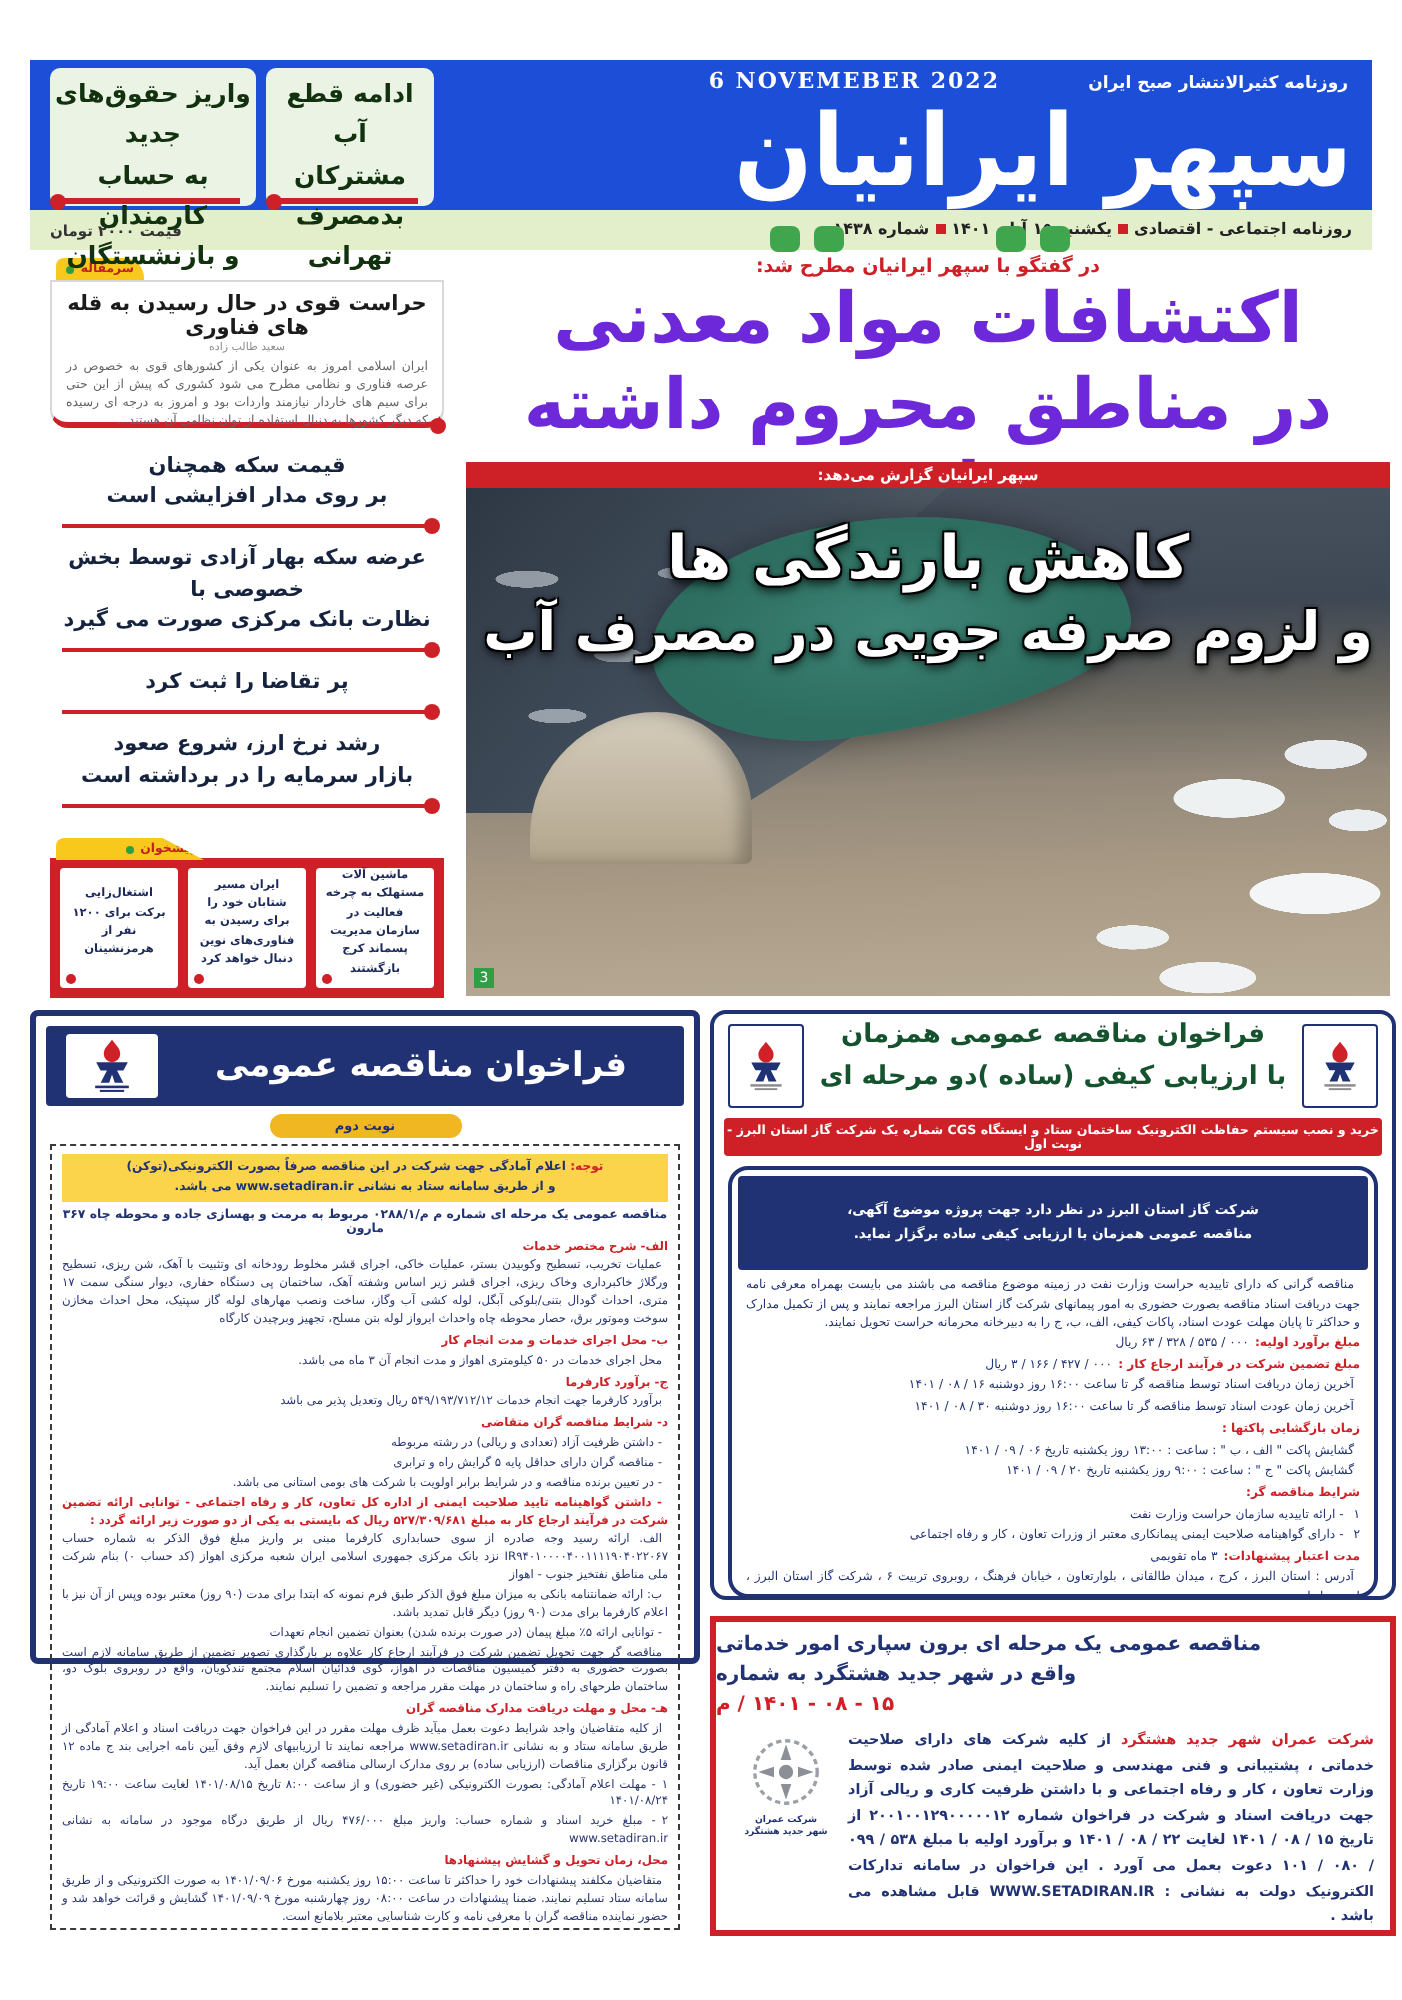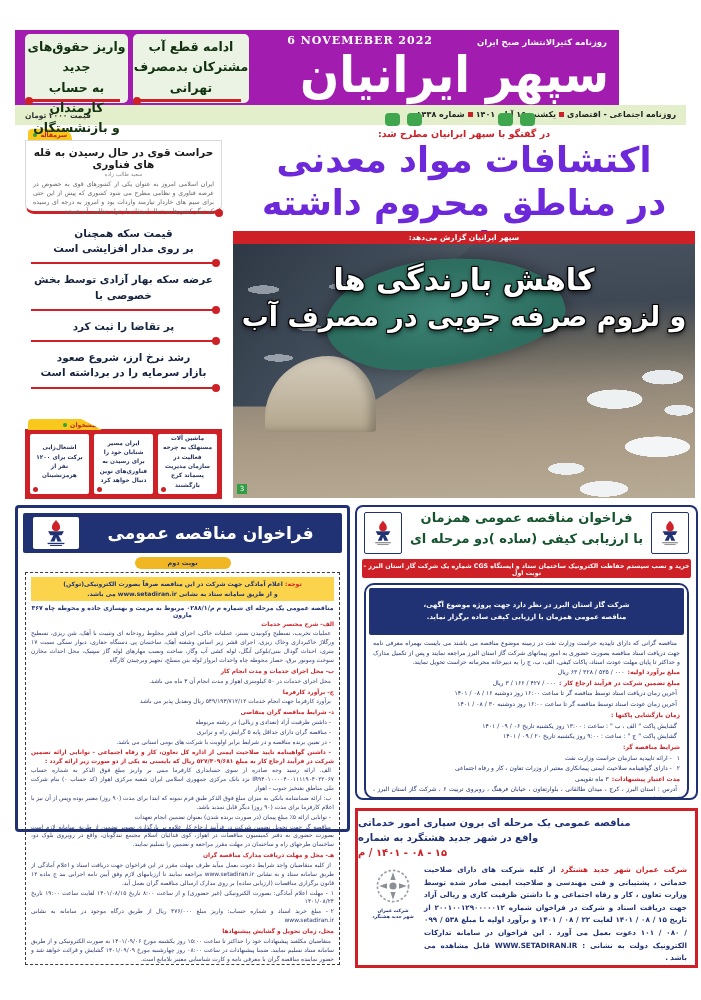--- a/index.html
+++ b/index.html
@@ -1,31 +1,31 @@
 <!DOCTYPE html>
 <html lang="fa"><head>
 <meta charset="utf-8">
 <style>
   *{box-sizing:border-box;margin:0;padding:0}
   html,body{background:#fff}
   .page{position:relative;width:701px;height:1000px;background:#fff;overflow:hidden;
         font-family:"DejaVu Sans",sans-serif;direction:rtl}
 
   
-  .band{position:absolute;left:15px;top:30px;width:604px;height:75px;background:#a21caf}
+  .band{position:absolute;left:15px;top:30px;width:671px;height:75px;background:#1d4ed8}
   .date-en{position:absolute;right:186px;top:4px;color:#fff;font-family:"DejaVu Serif",serif;
            font-weight:bold;font-size:11px;letter-spacing:1px;direction:ltr}
   .tagline{position:absolute;right:12px;top:7px;color:#fff;font-size:8.5px;font-weight:bold}
   .logo{position:absolute;right:10px;top:18px;color:#fff;font-size:46px;font-weight:bold;
         transform:scaleY(1.08);white-space:nowrap;z-index:3}
   .teaser{position:absolute;top:34px;height:69px;background:#ebf4e4;border-radius:5px;z-index:4;
           text-align:center;padding-top:3px}
   .teaser .tl{display:block;font-size:12.5px;font-weight:bold;color:#11310f;line-height:1.62}
   .t-salary{left:25px;width:103px}
-  .t-water{left:133px;width:116px}
+  .t-water{left:133px;width:84px}
   .t-bar{position:absolute;bottom:1px;left:5px;right:8px;height:3px;background:#ce2127}
   .t-dot{position:absolute;bottom:-2px;left:0;width:8px;height:8px;border-radius:50%;background:#ce2127}
   .strip{position:absolute;left:15px;top:105px;width:671px;height:20px;background:#e3eecb}
   .price{position:absolute;left:10px;top:6px;font-size:7.5px;font-weight:bold;color:#333}
   .infoline{position:absolute;right:10px;top:5px;font-size:8px;font-weight:bold;color:#222}
   .rsq{display:inline-block;width:5px;height:5px;background:#ce2127;margin:0 3px}
   .flo{position:absolute;top:113px;display:flex;gap:7px;z-index:5}
   .flo i{width:15px;height:13px;background:#3fa64d;border-radius:4px}
   .f1{left:385px}.f2{left:498px}
 
@@ -218,20 +218,21 @@
   <div class="briefs">
 
       <div class="brief">
         <span class="bl">قیمت سکه همچنان</span>
         <span class="bl">بر روی مدار افزایشی است</span>
         <div class="bdiv"></div>
       </div>
 
       <div class="brief">
         <span class="bl">عرضه سکه بهار آزادی توسط بخش خصوصی با</span>
+        <span class="bl">نظارت بانک مرکزی صورت می گیرد</span>
         <div class="bdiv"></div>
       </div>
 
       <div class="brief">
         <span class="bl">پر تقاضا را ثبت کرد</span>
         <div class="bdiv"></div>
       </div>
 
       <div class="brief">
         <span class="bl">رشد نرخ ارز، شروع صعود</span>

